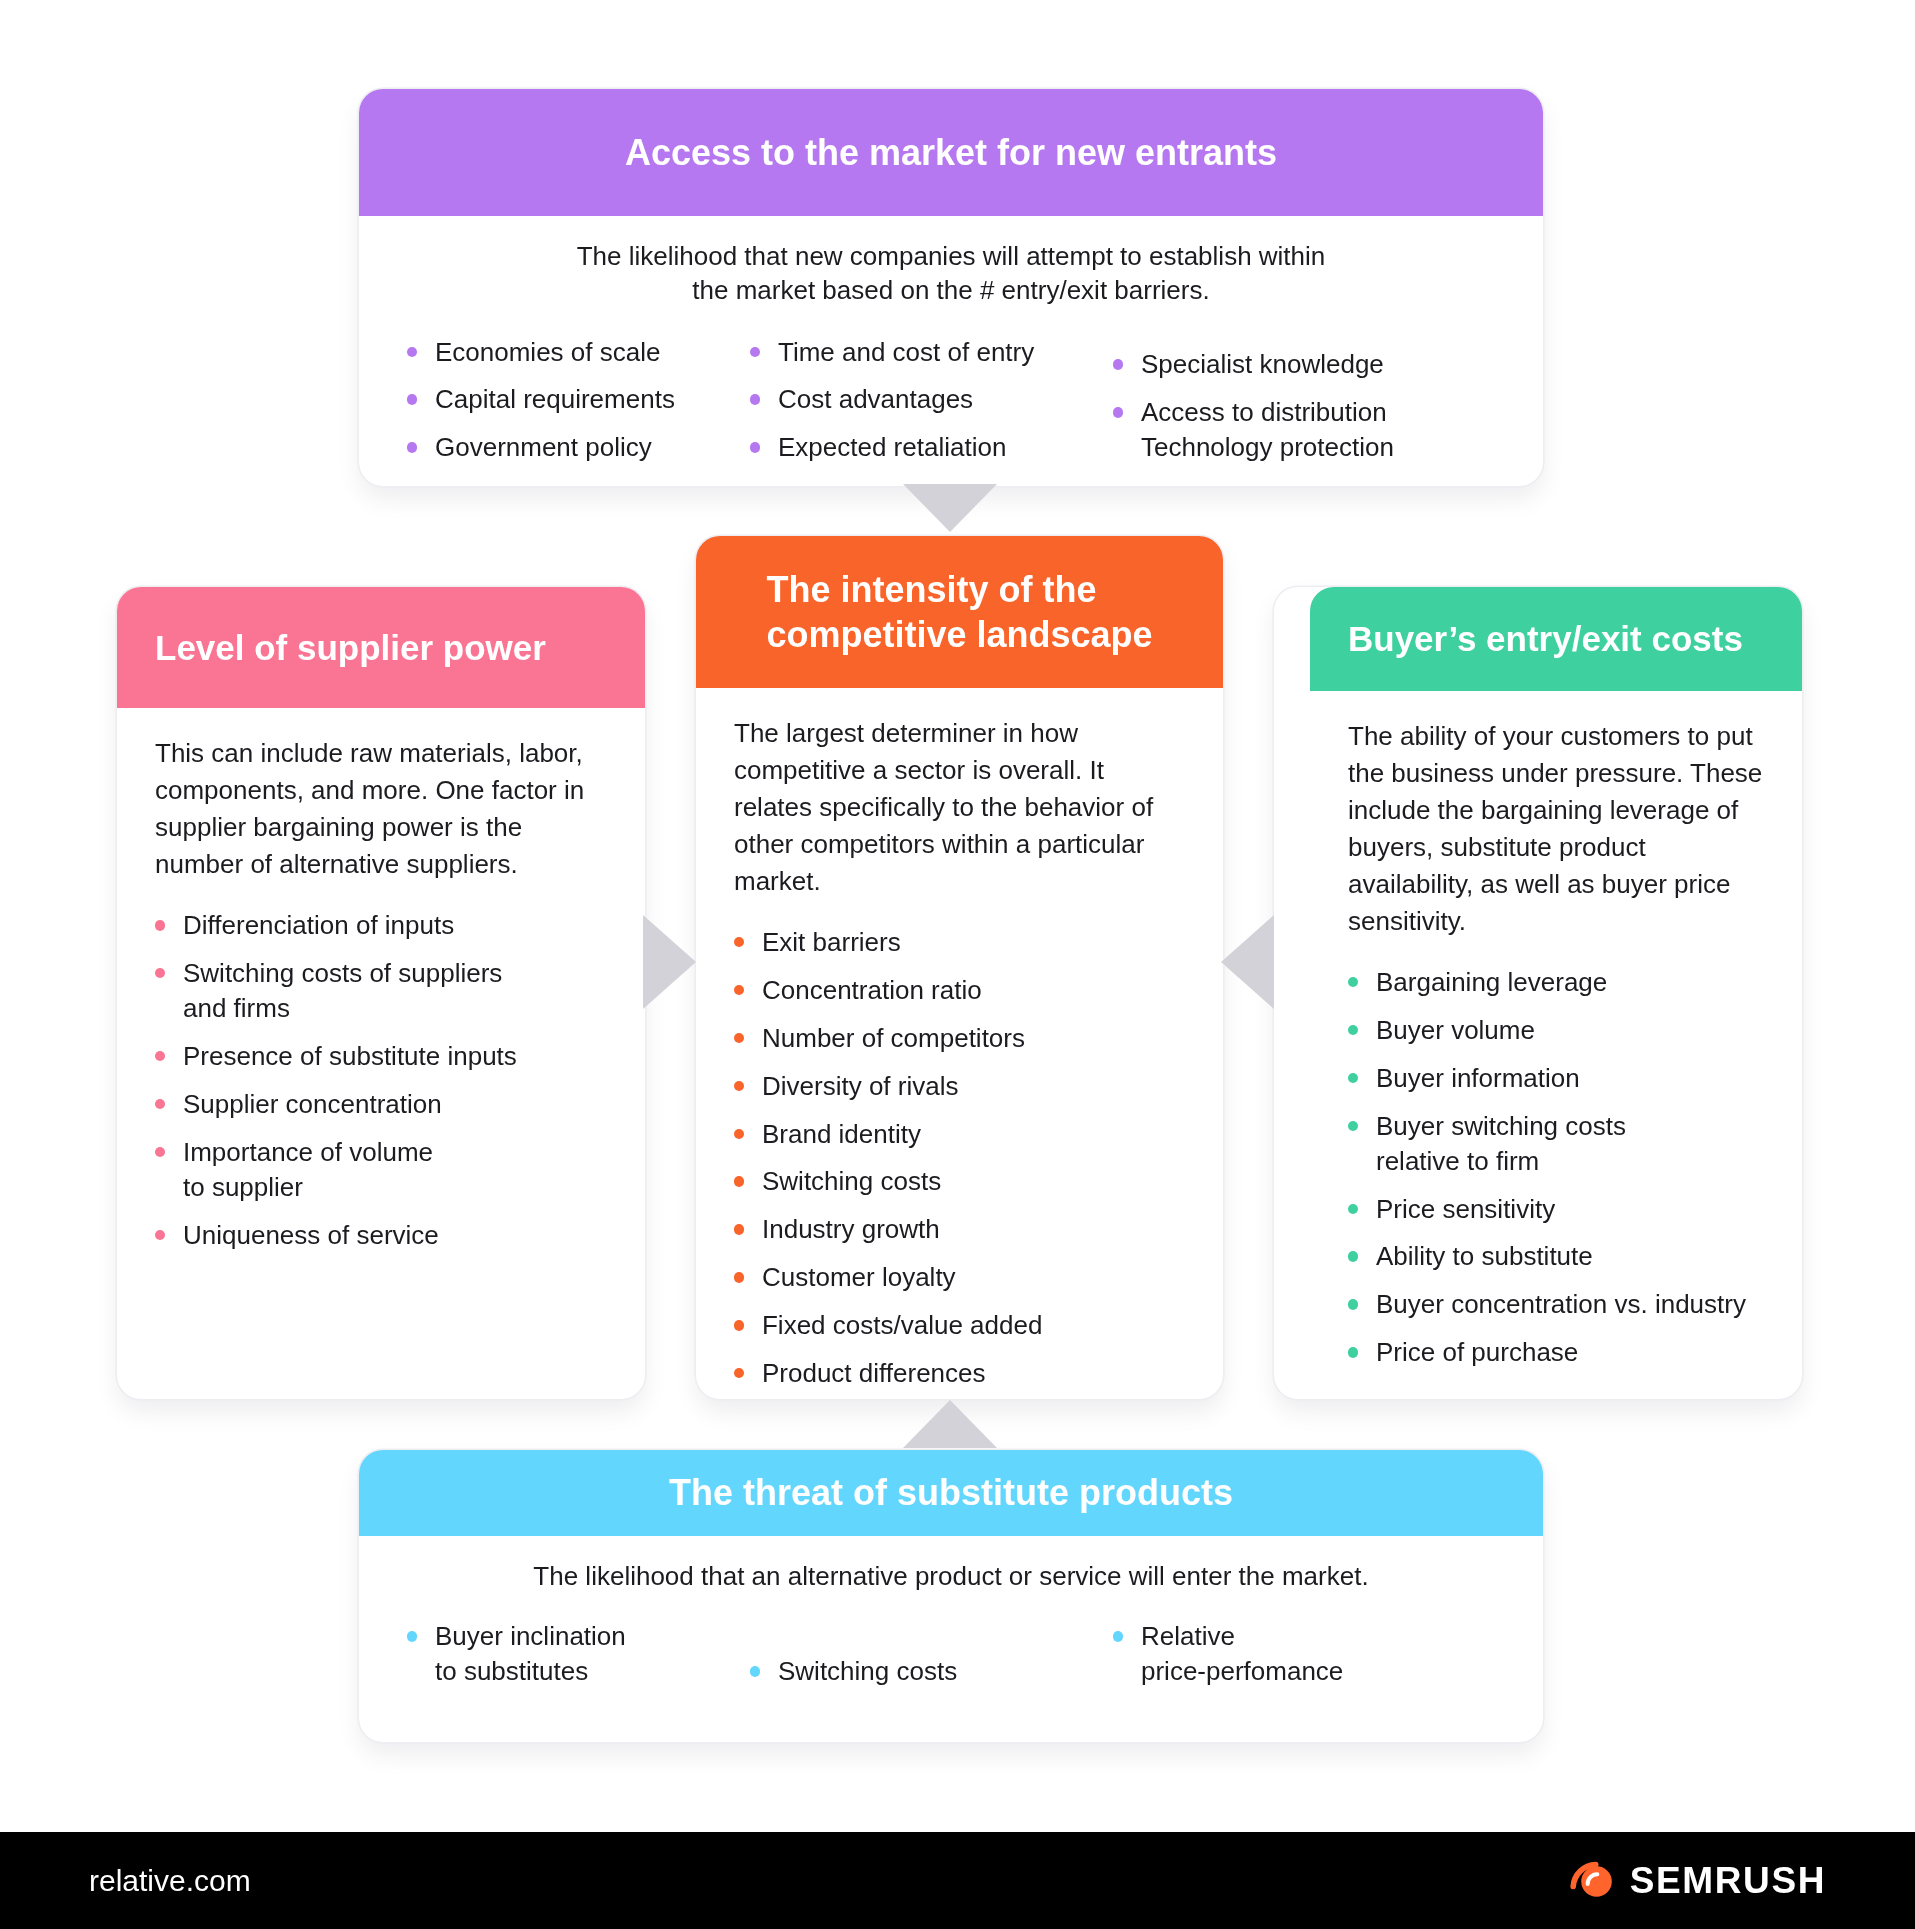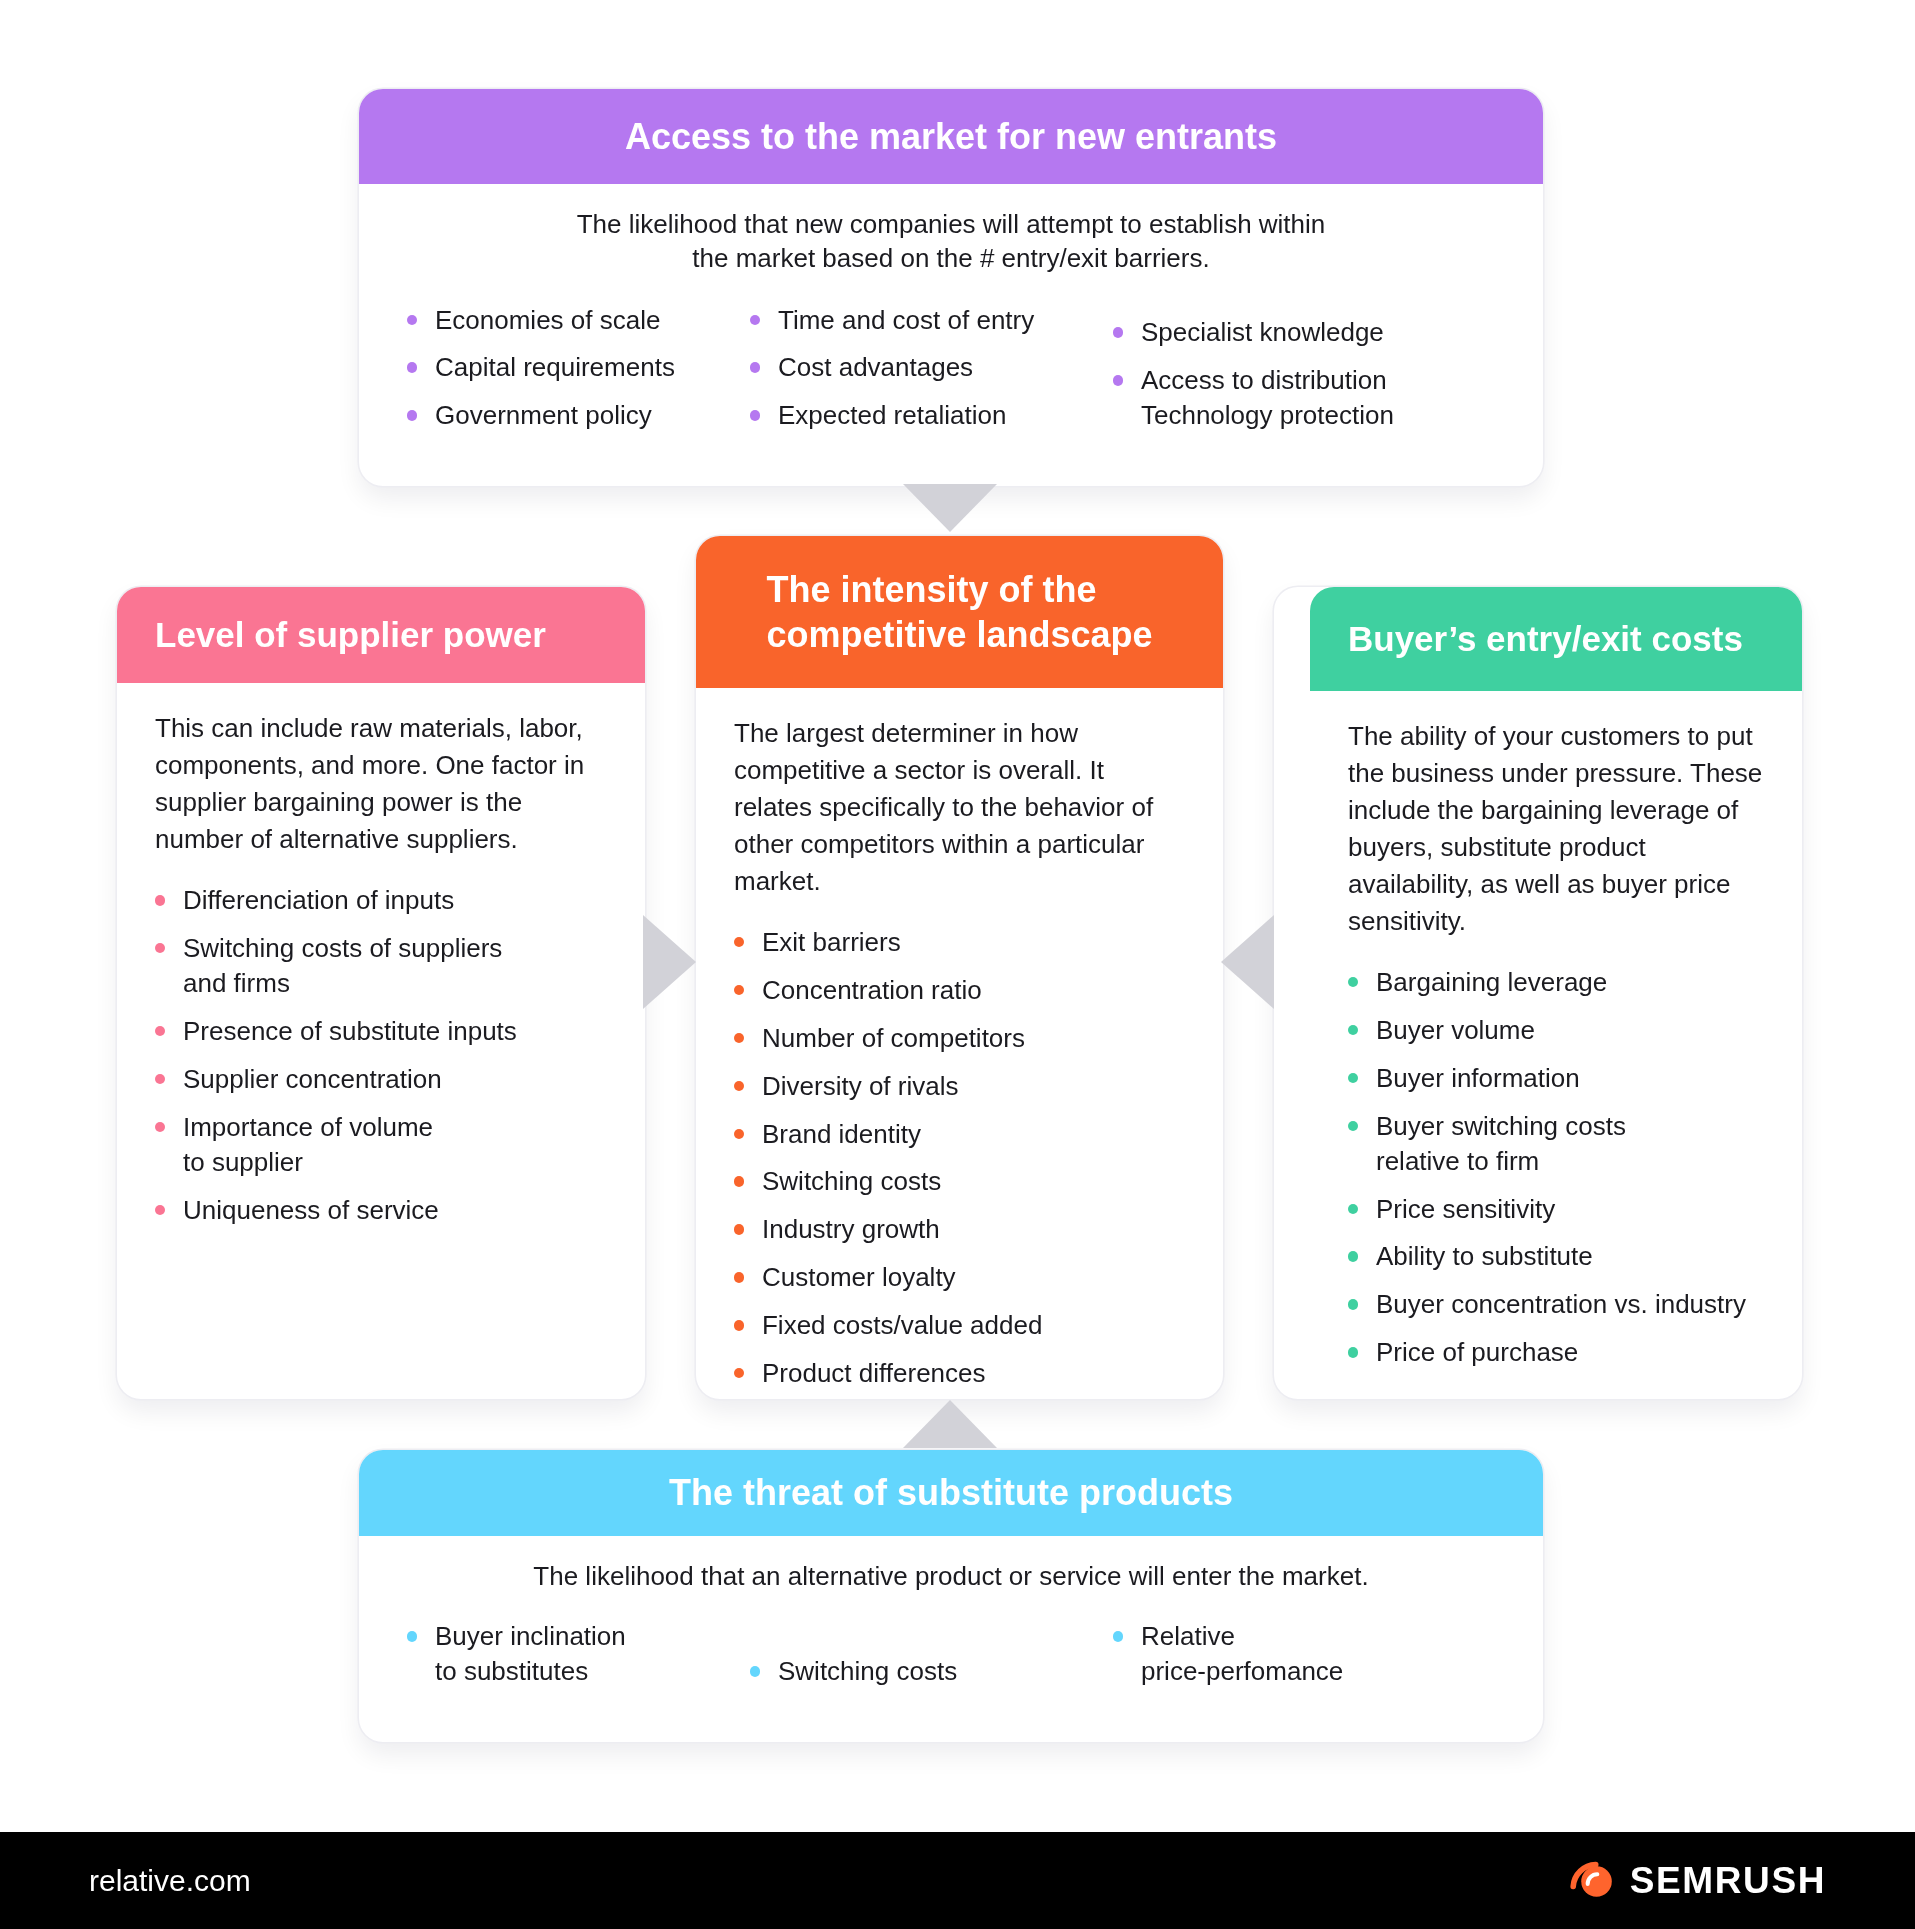--- a/index.html
+++ b/index.html
@@ -21,28 +21,28 @@
   .card-desc { font-size:26px; line-height:1.42; white-space:pre-line; }
   .card-desc.centered { text-align:center; line-height:1.3; }
 
   ul.bullet-list { list-style:none; }
   li.item { display:flex; align-items:flex-start; margin-bottom:12.8px; }
   .dot { flex:none; width:10.4px; height:10.4px; border-radius:50%; background:var(--dot); margin:12px 17.6px 0 0; }
   .item-text { font-size:26px; line-height:1.35; white-space:pre-line; }
 
   
   #card-new-entrants { left:359px; top:89px; width:1184px; height:397px; --dot:var(--accent-purple); }
-  #card-new-entrants .card-header { height:95px; background:var(--accent-purple); font-size:36px; }
+  #card-new-entrants .card-header { height:127px; background:var(--accent-purple); font-size:36px; }
   #card-new-entrants .card-desc { margin-top:24px; }
   .cols { display:flex; padding-left:48px; margin-top:27px;align-items:flex-end; }
   .col-1 { width:343px; } .col-2 { width:363px; } .col-3 { width:351px; }
 
   
   #card-supplier-power { left:117px; top:587px; width:528px; height:812px; --dot:var(--accent-pink); }
-  #card-supplier-power .card-header { height:96px; background:var(--accent-pink); font-size:35px; padding:0 38px; }
+  #card-supplier-power .card-header { height:121px; background:var(--accent-pink); font-size:35px; padding:0 38px; }
 
   #card-competitive { left:696px; top:536px; width:527px; height:863px; --dot:var(--accent-orange); }
   #card-competitive .card-header { height:152px; background:var(--accent-orange); font-size:36px; line-height:1.25; padding:0 35px;justify-content:center; }
 
   #card-buyer { left:1274px; top:587px; width:528px; height:812px;padding-left:36px; --dot:var(--accent-green); }
   #card-buyer .card-header { height:104px; background:var(--accent-green); font-size:35px; padding:0 38px; }
 
   .side-body { padding:27px 37px 0 38px; }
   .side-body ul.bullet-list { margin-top:25.5px; }
 

